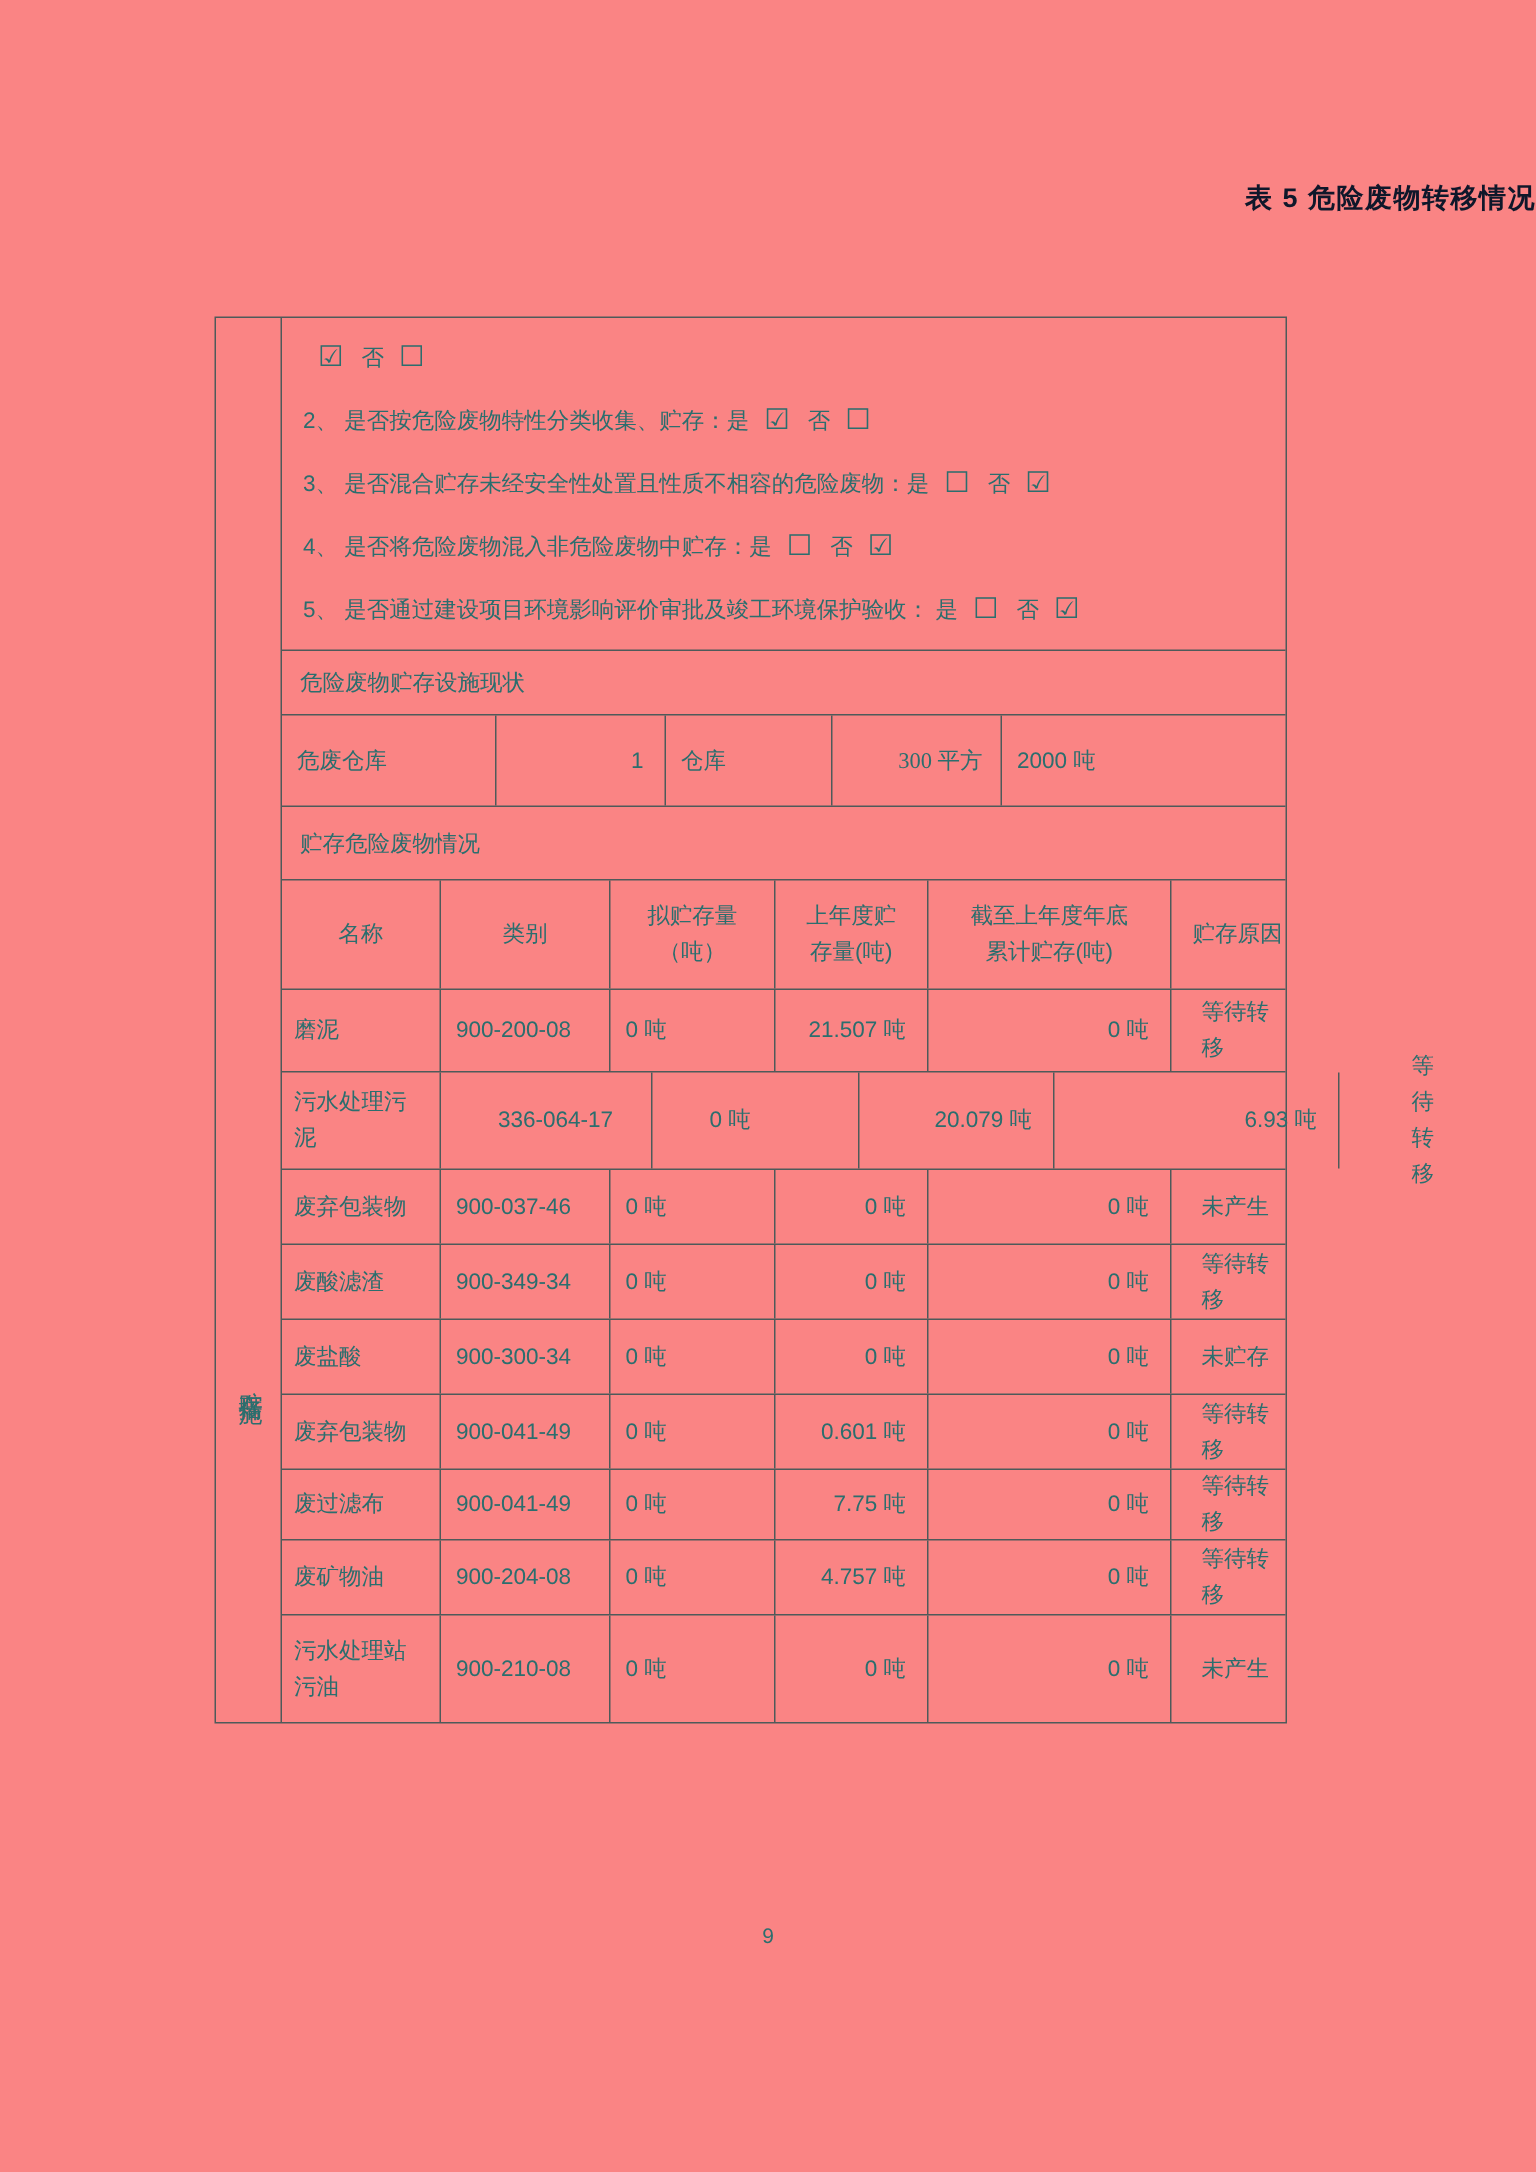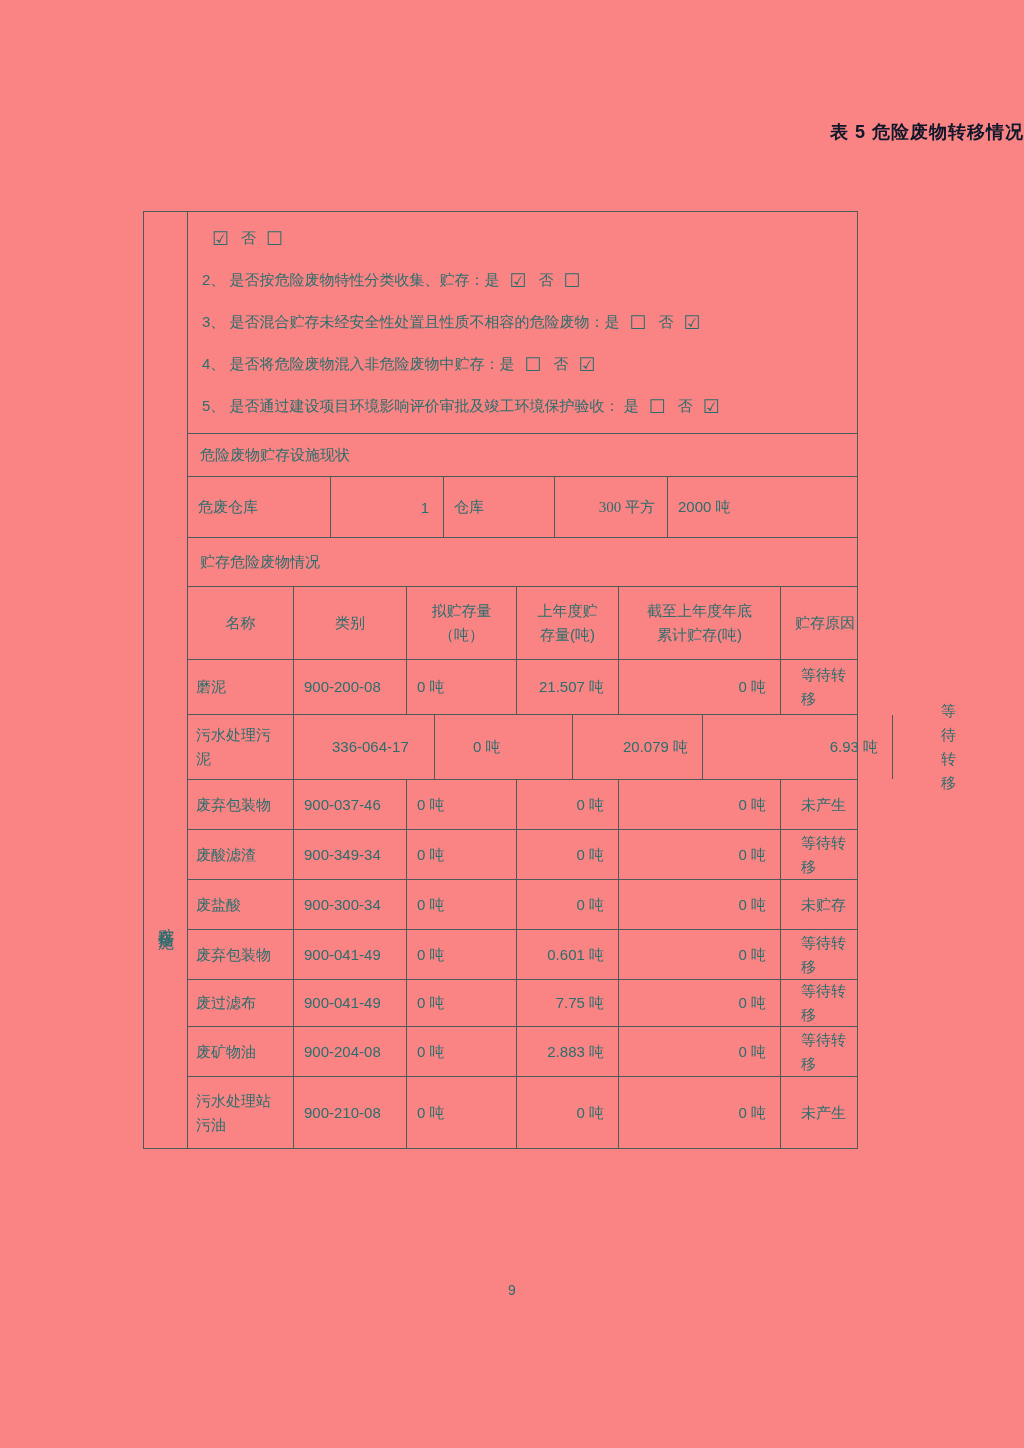--- a/index.html
+++ b/index.html
@@ -213,21 +213,21 @@
         <div class="wc3">0 吨</div>
         <div class="wc4">7.75 吨</div>
         <div class="wc5">0 吨</div>
         <div class="wc6">等待转移</div>
       </div>
 
       <div class="wrow wdata sect h50">
         <div class="wc1">废矿物油</div>
         <div class="wc2">900-204-08</div>
         <div class="wc3">0 吨</div>
-        <div class="wc4">2.883 吨</div>
+        <div class="wc4">4.757 吨</div>
         <div class="wc5">0 吨</div>
         <div class="wc6">等待转移</div>
       </div>
 
       <div class="wrow wdata sect h71">
         <div class="wc1">污水处理站污油</div>
         <div class="wc2">900-210-08</div>
         <div class="wc3">0 吨</div>
         <div class="wc4">0 吨</div>
         <div class="wc5">0 吨</div>

